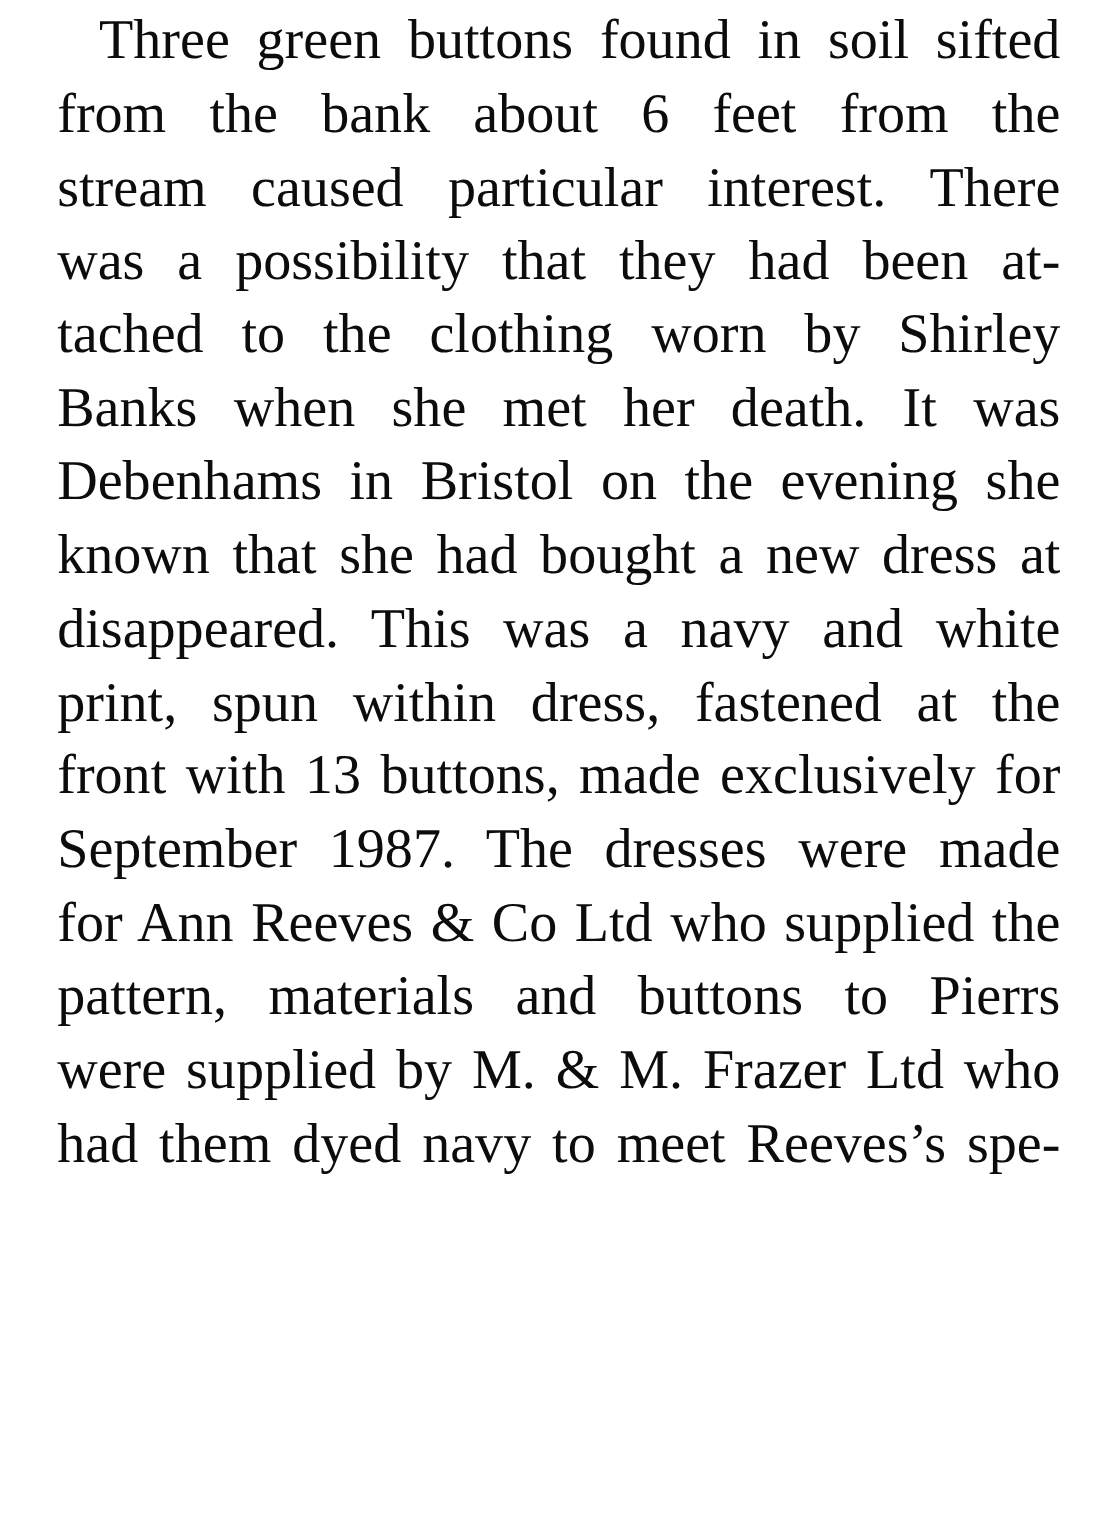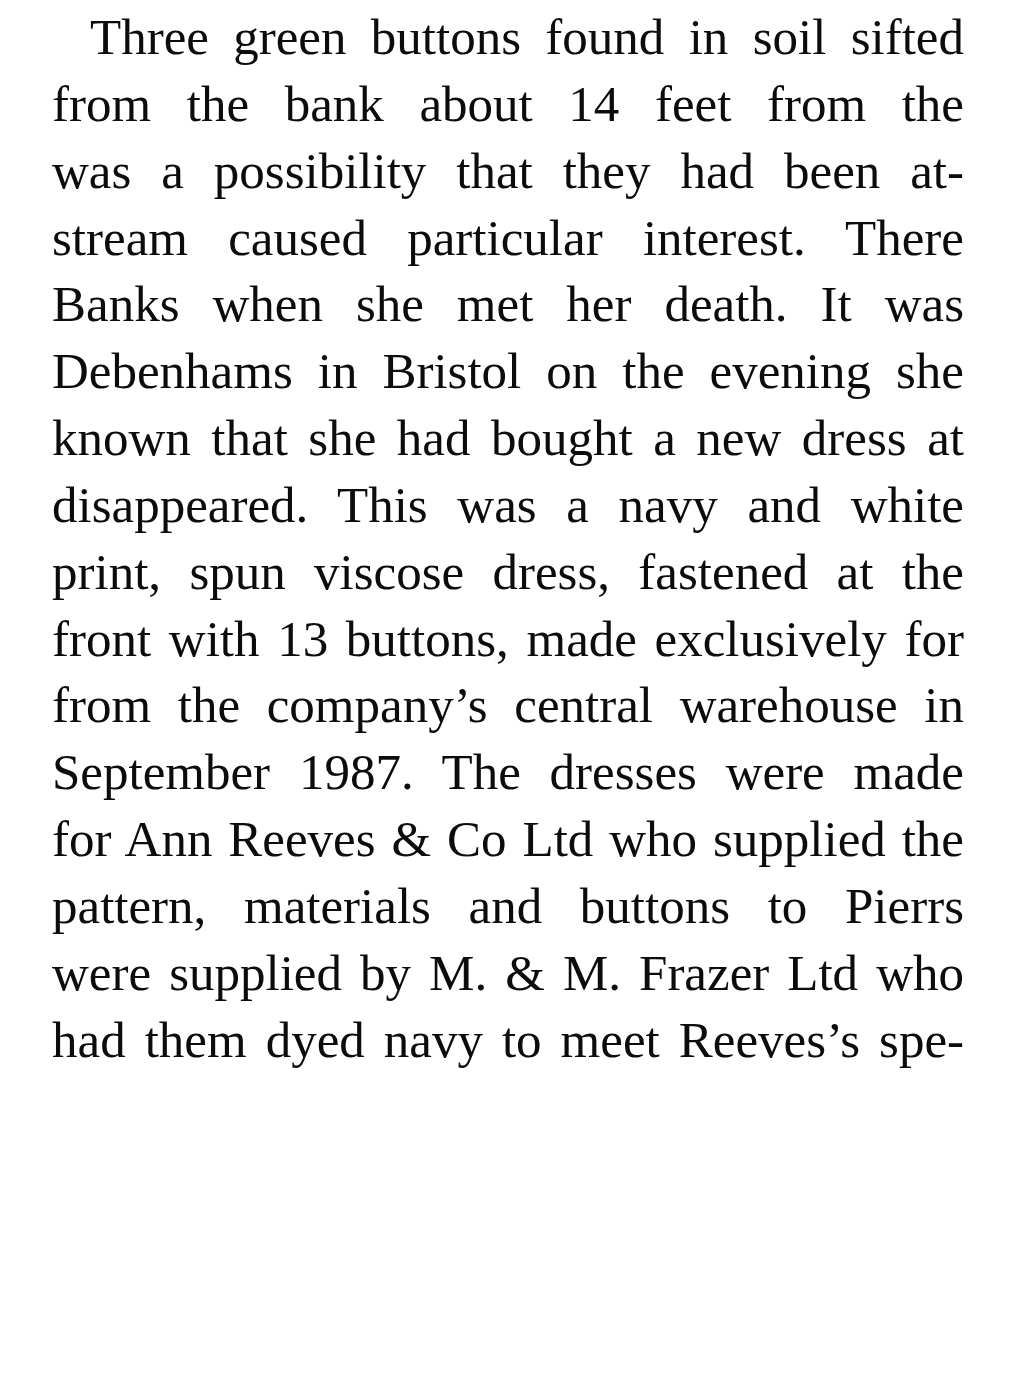--- a/index.html
+++ b/index.html
@@ -35,29 +35,29 @@
   .text-line.first-line {
     text-indent: 38px;
   }
 </style>
 </head>
 <body>
 
 <div class="book-page">
   <div class="paragraph">
     <div class="text-line first-line">Three green buttons found in soil sifted</div>
-    <div class="text-line">from the bank about 14 feet from the</div>
+    <div class="text-line">from the bank about 6 feet from the</div>
+    <div class="text-line">stream caused particular interest. There</div>
     <div class="text-line">was a possibility that they had been at-</div>
-    <div class="text-line">stream caused particular interest. There</div>
+    <div class="text-line">tached to the clothing worn by Shirley</div>
     <div class="text-line">Banks when she met her death. It was</div>
     <div class="text-line">Debenhams in Bristol on the evening she</div>
     <div class="text-line">known that she had bought a new dress at</div>
     <div class="text-line">disappeared. This was a navy and white</div>
-    <div class="text-line">print, spun viscose dress, fastened at the</div>
+    <div class="text-line">print, spun within dress, fastened at the</div>
     <div class="text-line">front with 13 buttons, made exclusively for</div>
-    <div class="text-line">from the company’s central warehouse in</div>
     <div class="text-line">September 1987. The dresses were made</div>
     <div class="text-line">for Ann Reeves &amp; Co Ltd who supplied the</div>
     <div class="text-line">pattern, materials and buttons to Pierrs</div>
     <div class="text-line">were supplied by M. &amp; M. Frazer Ltd who</div>
     <div class="text-line">had them dyed navy to meet Reeves’s spe-</div>
   </div>
 </div>
 
 </body></html>

